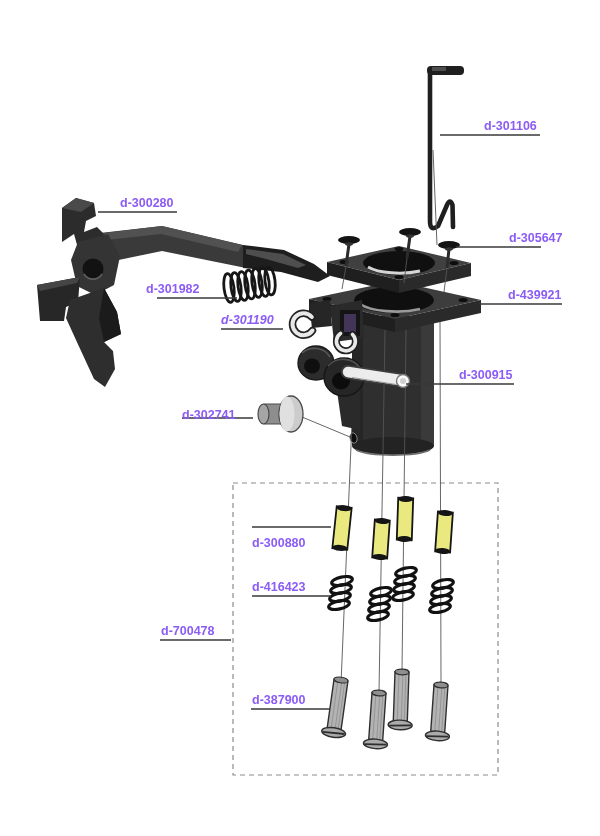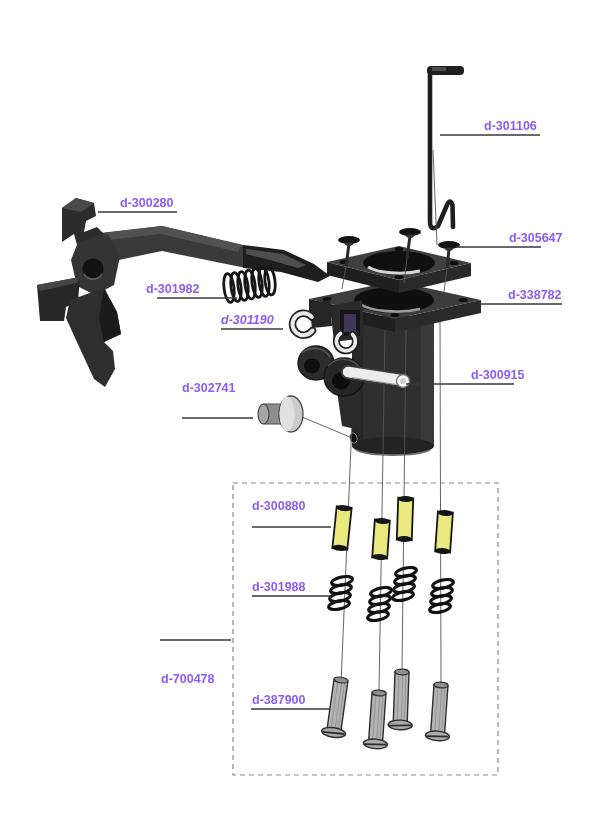--- a/index.html
+++ b/index.html
@@ -252,24 +252,24 @@
     <path d="M252,596 L331,596"></path>
     <path d="M160,640 L231,640"></path>
     <path d="M251,709 L330,709"></path>
   </g>
 </svg>
 
 <div>
   <div class="part-label" style="left:484px;top:119px;">d-301106</div>
   <div class="part-label" style="left:120px;top:196px;text-align:right;">d-300280</div>
   <div class="part-label" style="left:509px;top:231px;">d-305647</div>
-  <div class="part-label" style="left:508px;top:288px;">d-338782</div>
+  <div class="part-label" style="left:508px;top:288px;">d-439921</div>
   <div class="part-label" style="left:146px;top:282px;">d-301982</div>
   <div class="part-label" style="left:221px;top:313px;font-style:italic;">d-301190</div>
-  <div class="part-label" style="left:459px;top:368px;margin-left:12px;">d-300915</div>
-  <div class="part-label" style="left:182px;top:381px;">d-302741</div>
-  <div class="part-label" style="left:252px;top:499px;">d-300880</div>
-  <div class="part-label" style="left:252px;top:580px;">d-301988</div>
-  <div class="part-label" style="left:161px;top:624px;margin-top:48px;">d-700478</div>
+  <div class="part-label" style="left:459px;top:368px;">d-300915</div>
+  <div class="part-label" style="left:182px;top:408px;">d-302741</div>
+  <div class="part-label" style="left:252px;top:536px;">d-300880</div>
+  <div class="part-label" style="left:252px;top:580px;">d-416423</div>
+  <div class="part-label" style="left:161px;top:624px;">d-700478</div>
   <div class="part-label" style="left:252px;top:693px;">d-387900</div>
 </div>
 
 </div>
 
 </body></html>

